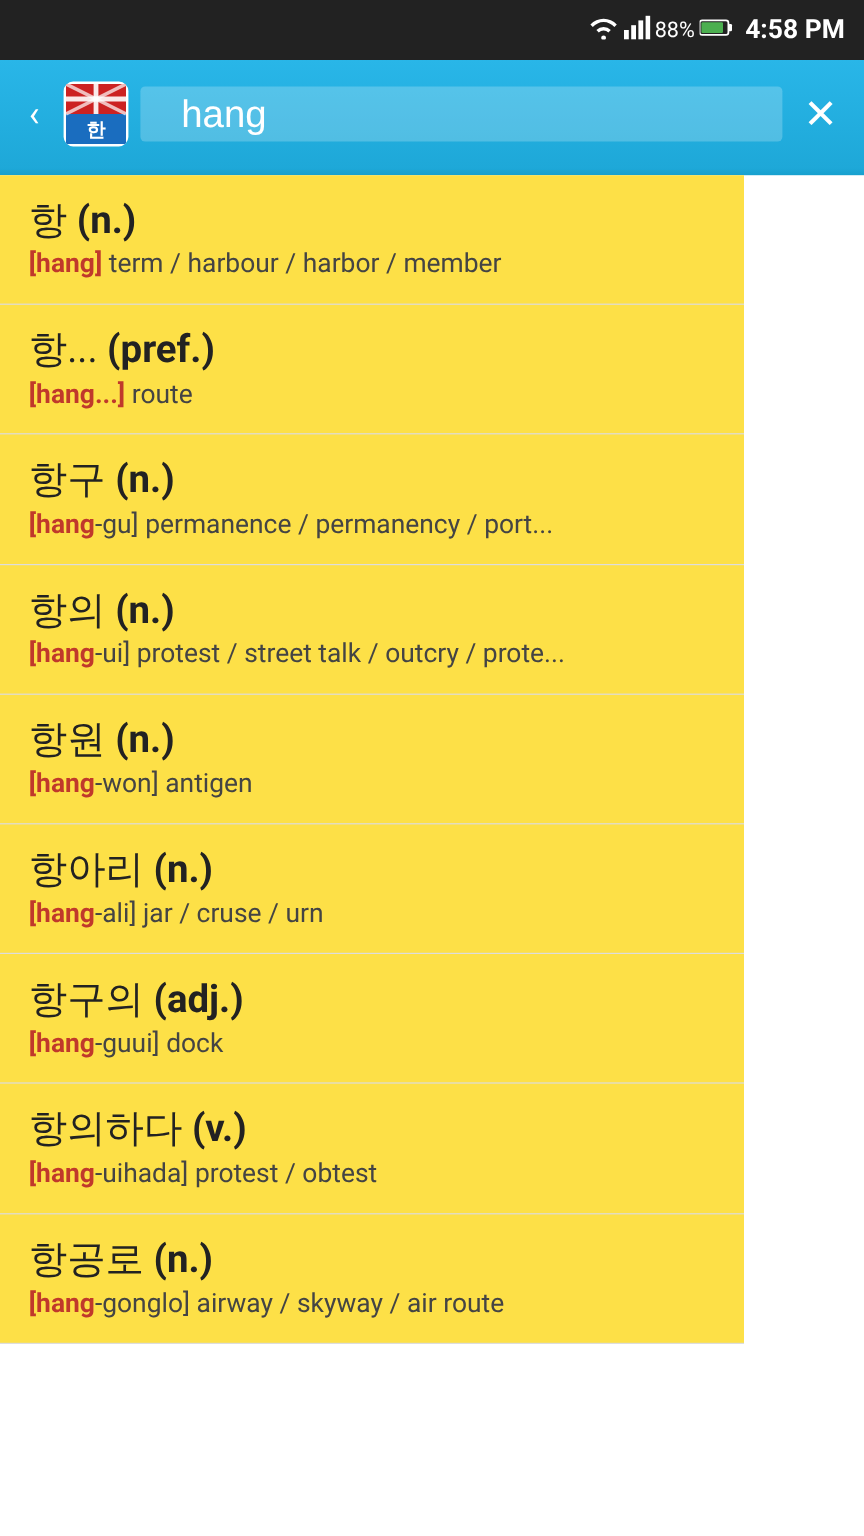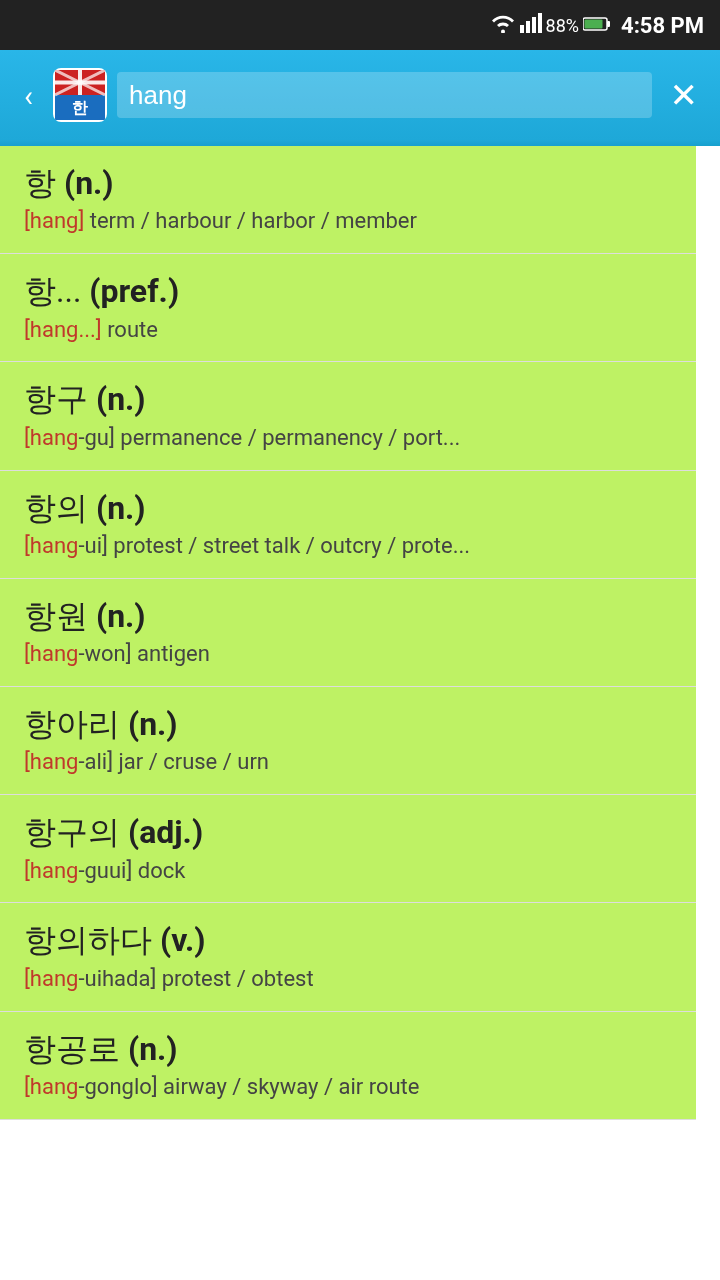--- a/index.html
+++ b/index.html
@@ -79,43 +79,44 @@
       border-radius: 4px;
       display: flex;
       align-items: center;
       padding: 0 12px;
     }
     .search-input {
       background: transparent;
       border: none;
       outline: none;
       color: #fff;
-      font-size: 26px;
+      font-size: 32px;
       width: 100%;
       caret-color: #fff;
+      margin-left: 22px;
     }
     .search-input::placeholder { color: rgba(255,255,255,0.7); }
     .clear-btn {
       color: #fff;
       font-size: 34px;
       cursor: pointer;
       padding: 6px 8px;
       flex-shrink: 0;
     }
 
     
     .search-underline {
       height: 6px;
       background: linear-gradient(180deg, #1ea8d8 0%, #17a0ce 100%);
     }
 
     
     .dict-list {
-      width: 696px;
-      background: #bef264;
+      width: 620px;
+      background: #fde047;
     }
 
     .dict-entry {
       padding: 18px 24px 16px 24px;
       border-bottom: 1px solid #ddd;
     }
 
     .entry-title {
       font-size: 32px;
       font-weight: 400;
@@ -128,21 +129,21 @@
     }
 
     .entry-body {
       font-size: 22px;
       color: #444;
       line-height: 1.4;
     }
 
     .pronunciation {
       color: #c0392b;
-      font-weight: 400;
+      font-weight: 700;
     }
 
     .def-text {
       color: #444;
       margin-top: 40px;
     }
   </style>
 </head>
 <body>
 

